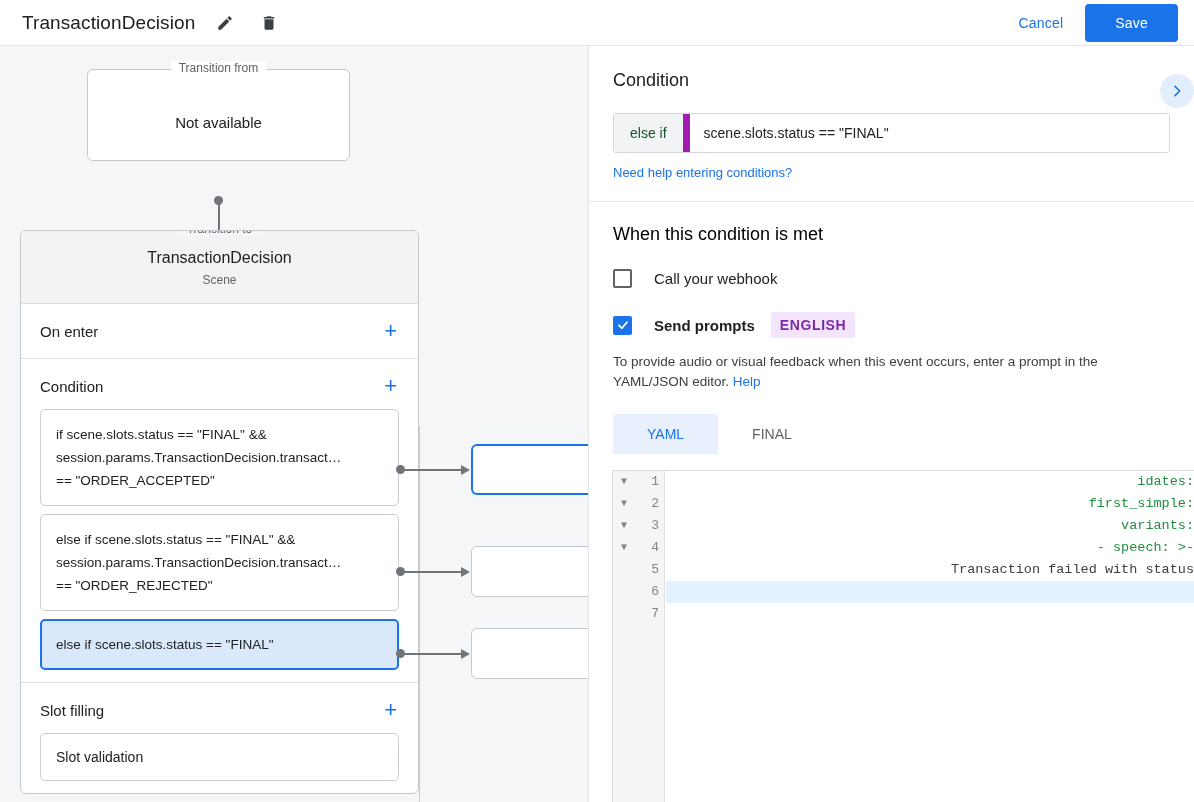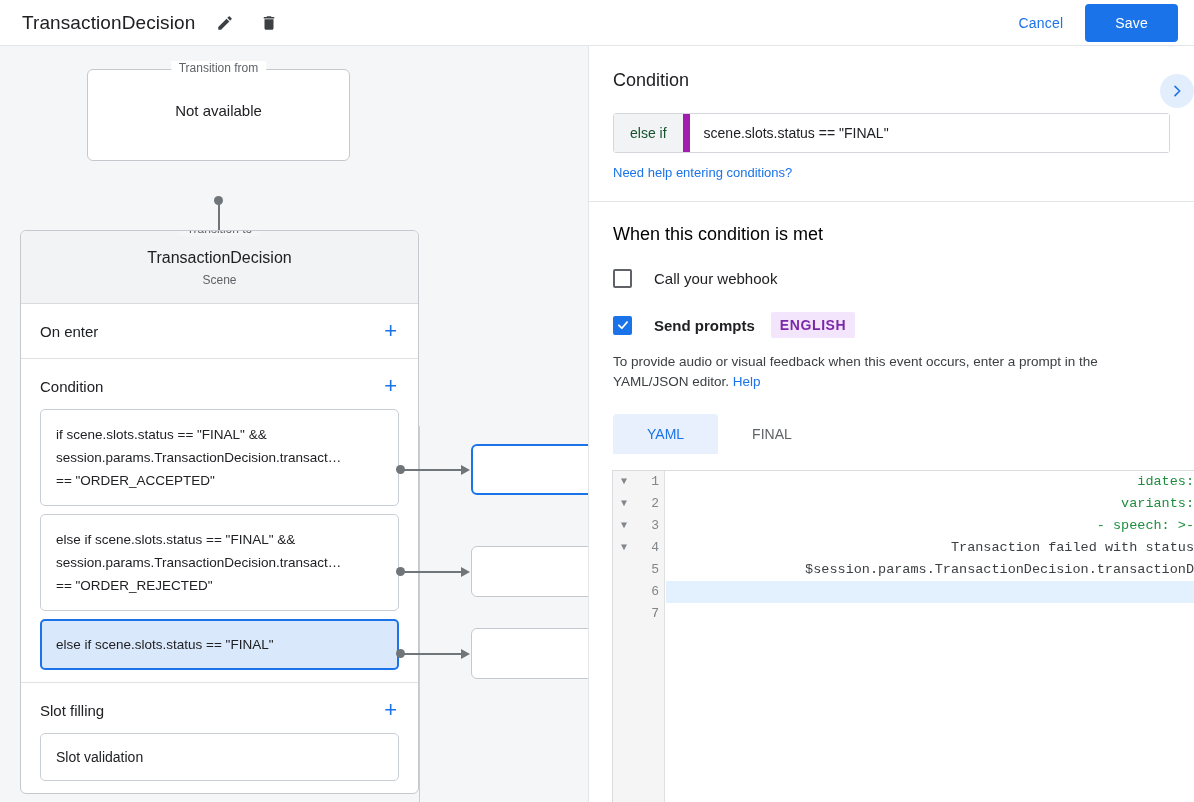--- a/index.html
+++ b/index.html
@@ -60,21 +60,21 @@
     border: 1px solid #c4c9cf;
     border-radius: 6px;
   }
   .legend {
     position: absolute; top: -9px; left: 50%; transform: translateX(-50%);
     background: #f5f6f8; padding: 0 8px;
     font-size: 12px; color: #5f6368; white-space: nowrap;
   }
   .tfrom-legend { background: #ffffff; }
   .tfrom-body {
-    position: absolute; left: 0; right: 0; top: 32px;
+    position: absolute; left: 0; right: 0; top: 44px;
     text-align: center; font-size: 15px; color: #202124;
   }
 
   
   .conn-dot {
     position: absolute; width: 9px; height: 9px; border-radius: 50%;
     background: #70757a;
   }
   .conn-line-v {
     position: absolute; width: 1.5px; background: #70757a;
@@ -409,20 +409,21 @@
       <div class="tab">FINAL</div>
     </div>
   </div>
 </div>
 
 <div class="editor">
   <div class="gutter-fold"></div>
   <div class="gutter-num"></div>
   <div class="code-area" id="code-area">
       <div class="crow"><span class="k">idates:</span><span class="s"></span></div>
+      <div class="crow"><span class="k">first_simple:</span><span class="s"></span></div>
       <div class="crow"><span class="k">  variants:</span><span class="s"></span></div>
       <div class="crow"><span class="k">    - speech: &gt;-</span><span class="s"></span></div>
       <div class="crow"><span class="s">        Transaction failed with status</span></div>
       <div class="crow"><span class="s">        $session.params.TransactionDecision.transactionD</span></div>
       <div class="crow"><span class="s"></span></div>
     </div>
   <div id="gutter-overlay">
       <div class="fold" style="top: 0px;">▼</div>
       <div class="lnum" style="top: 0px;">1</div>
       <div class="fold" style="top: 22px;">▼</div>

